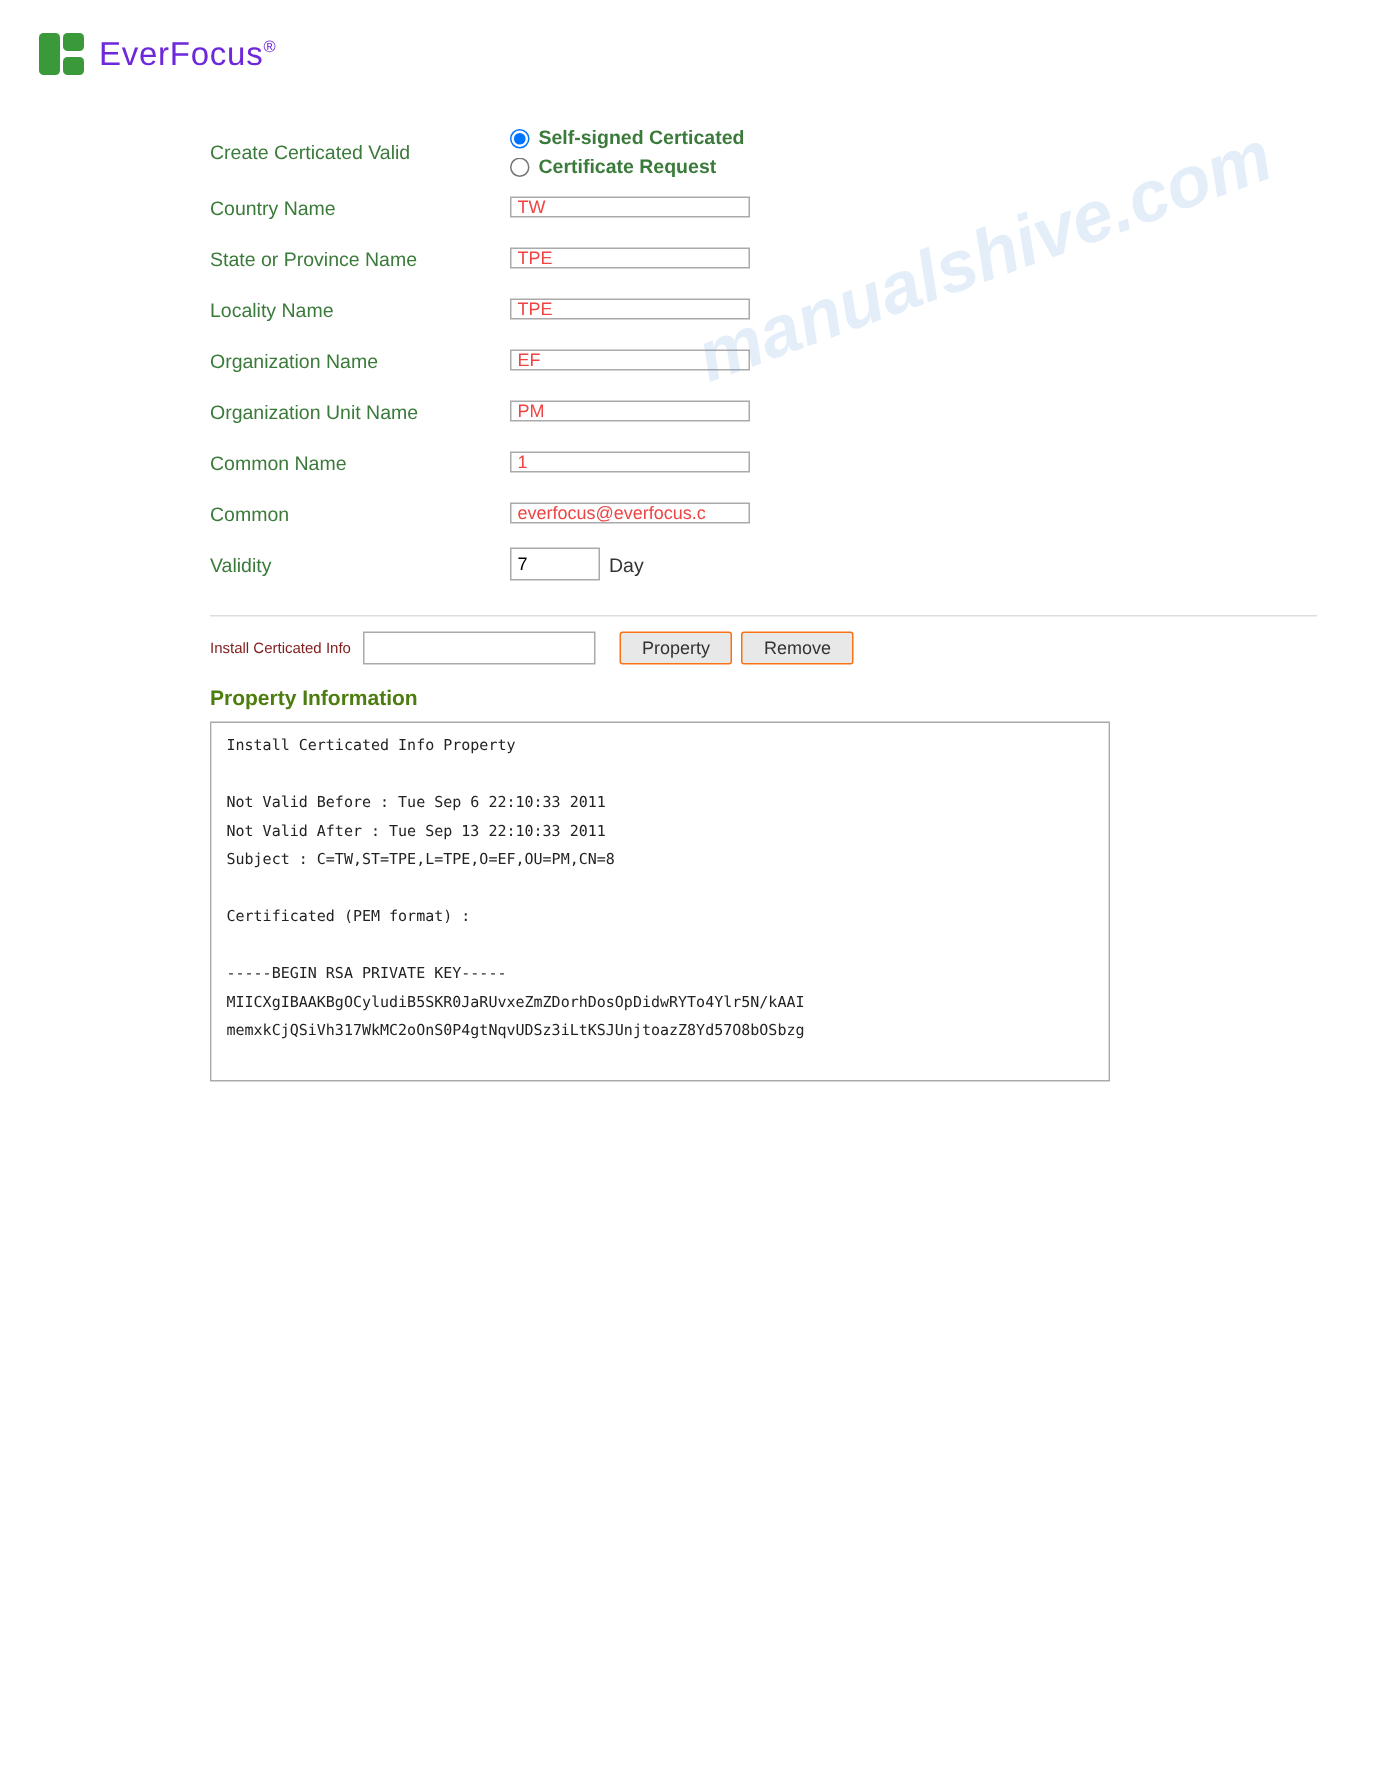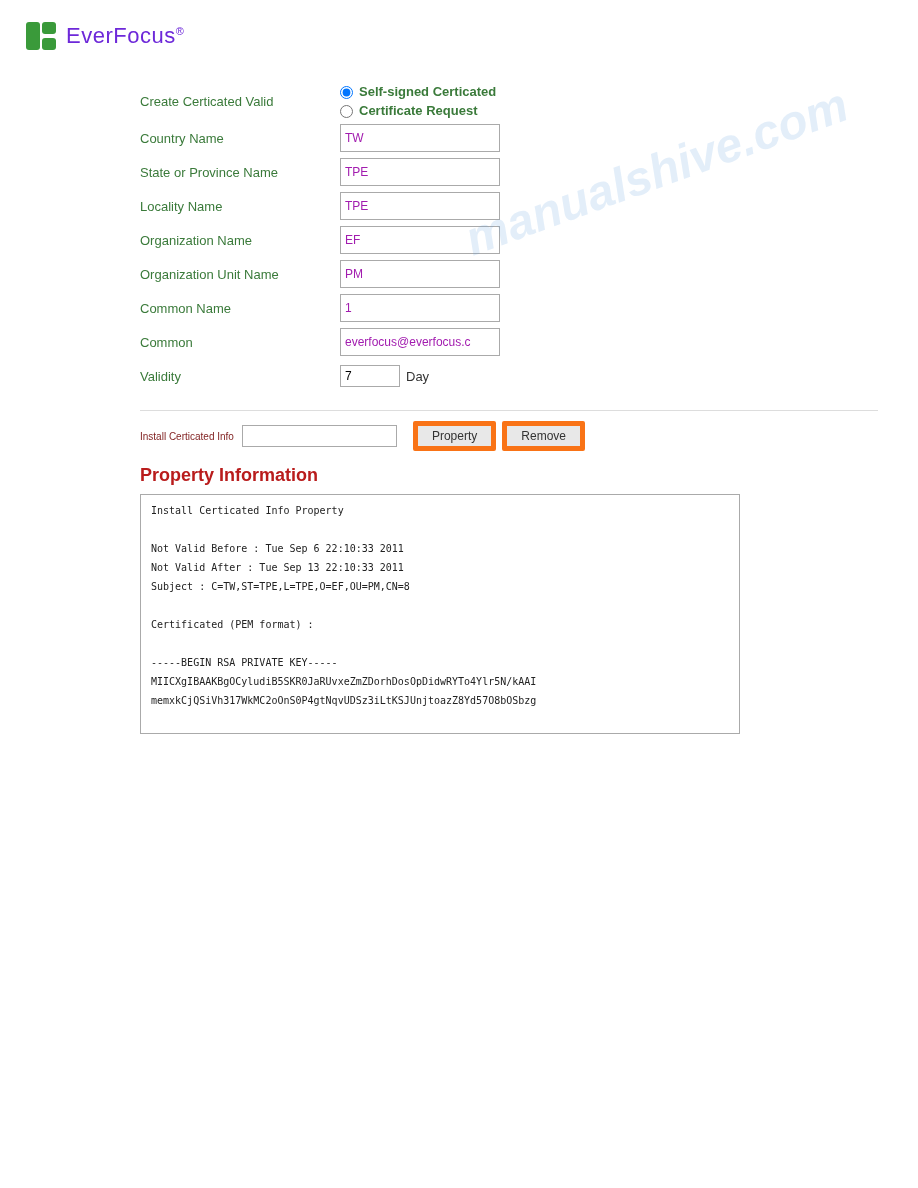--- a/index.html
+++ b/index.html
@@ -47,25 +47,25 @@
     .form-label {
       width: 200px;
       color: #3a7a3a;
       font-size: 13px;
       text-align: left;
       padding-right: 10px;
     }
 
     .form-input {
       width: 160px;
-      height: 28px;
+      height: 14px;
       border: 1px solid #aaa;
       padding: 2px 4px;
       font-size: 12px;
-      color: #a21caf;
+      color: #ef4444;
       background: #fff;
     }
 
     .validity-row {
       display: flex;
       align-items: center;
       gap: 6px;
     }
     .validity-input {
       width: 60px;
@@ -109,34 +109,34 @@
       background: #fff;
     }
     .btn-group {
       display: flex;
       gap: 6px;
       margin-left: auto;
     }
     .btn {
       padding: 3px 14px;
       font-size: 12px;
-      border: 5px solid #f97316;
+      border: 1px solid #f97316;
       background: #e8e8e8;
       cursor: pointer;
       color: #333;
       border-radius: 2px;
     }
 
     
     .property-section {
       margin-top: 10px;
     }
     .property-title {
-      color: #b91c1c;
-      font-size: 18px;
+      color: #4d7c0f;
+      font-size: 14px;
       font-weight: bold;
       margin-bottom: 8px;
     }
     .property-box-wrapper {
       position: relative;
       border: 1px solid #aaa;
       background: #fff;
       width: 600px;
       height: 240px;
       overflow: hidden;

